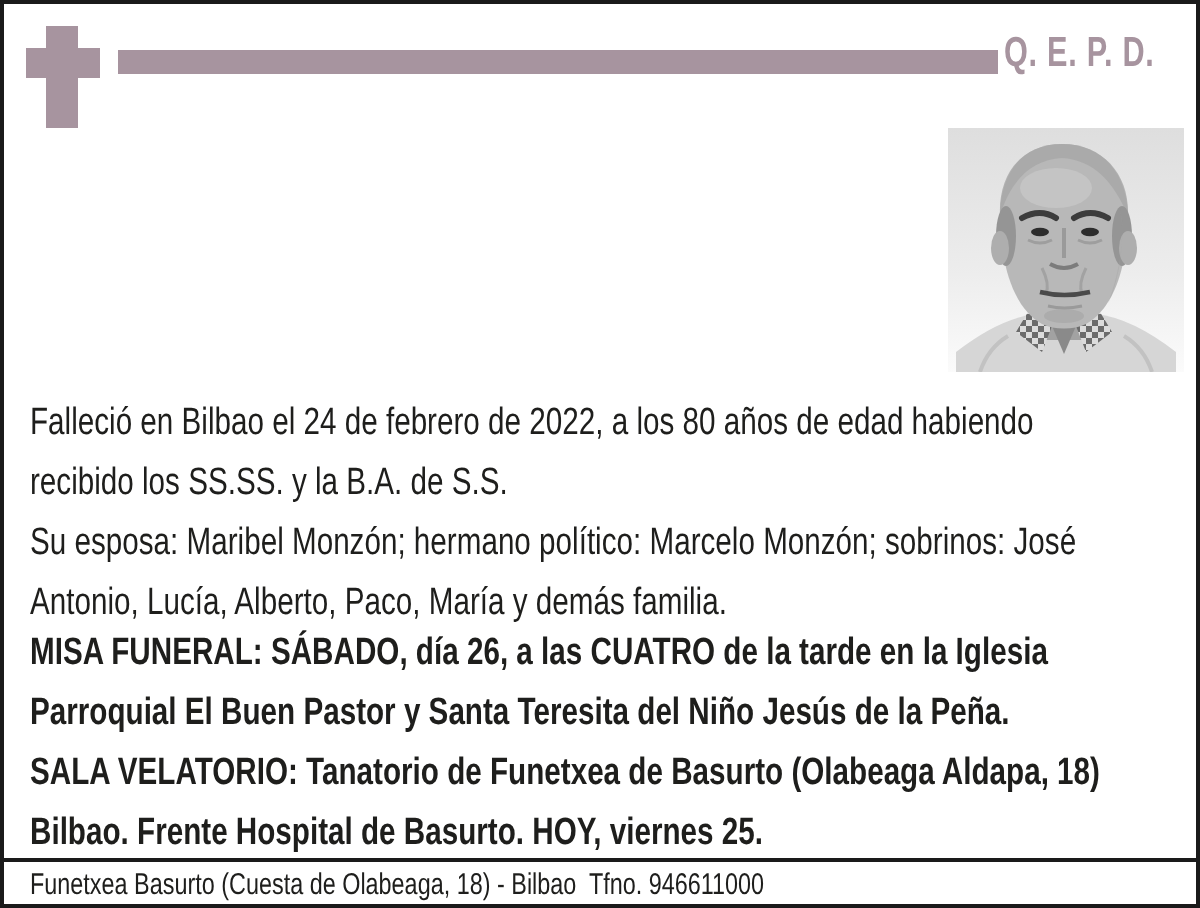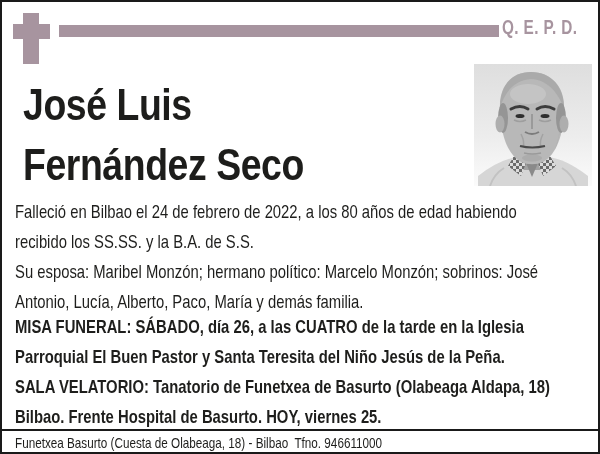--- a/index.html
+++ b/index.html
@@ -113,24 +113,20 @@
 
       <path d="M46 82 Q58 85 71 82" stroke="#4a4a4a" stroke-width="2.2" fill="none"></path>
       <path d="M50 89 Q58 91 67 89" stroke="#9a9a9a" stroke-width="1.5" fill="none"></path>
 
       <ellipse cx="58" cy="94" rx="10" ry="3.5" fill="#a0a0a0" opacity="0.5"></ellipse>
 
       <path d="M86 40 Q90 60 80 88 Q88 70 87 46 Z" fill="#a6a6a6" opacity="0.5"></path>
     </svg>
   </div>
 
-  <h1 class="name">
-    <span class="name-line">José Luis</span>
-    <span class="name-line">Fernández Seco</span>
-  </h1>
 
   <p class="para p-death">
     <span class="line">Falleció en Bilbao el 24 de febrero de 2022, a los 80 años de edad habiendo</span>
     <span class="line">recibido los SS.SS. y la B.A. de S.S.</span>
   </p>
 
   <p class="para p-family">
     <span class="line">Su esposa: Maribel Monzón; hermano político: Marcelo Monzón; sobrinos: José</span>
     <span class="line">Antonio, Lucía, Alberto, Paco, María y demás familia.</span>
   </p>

